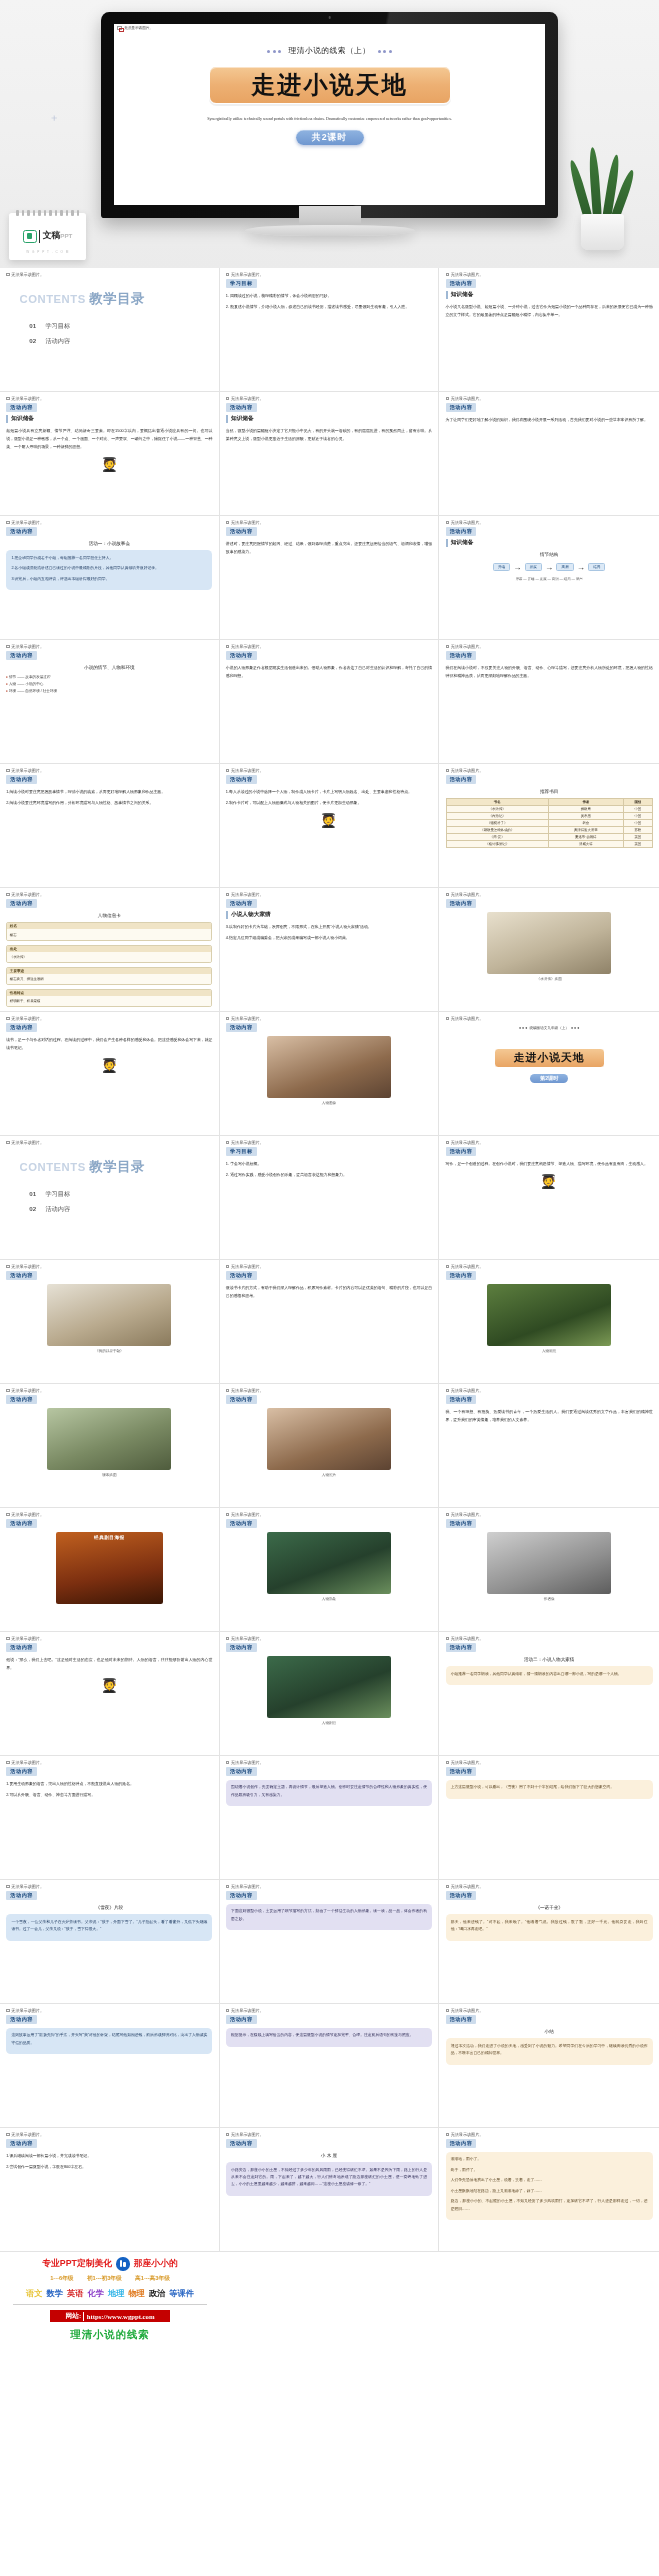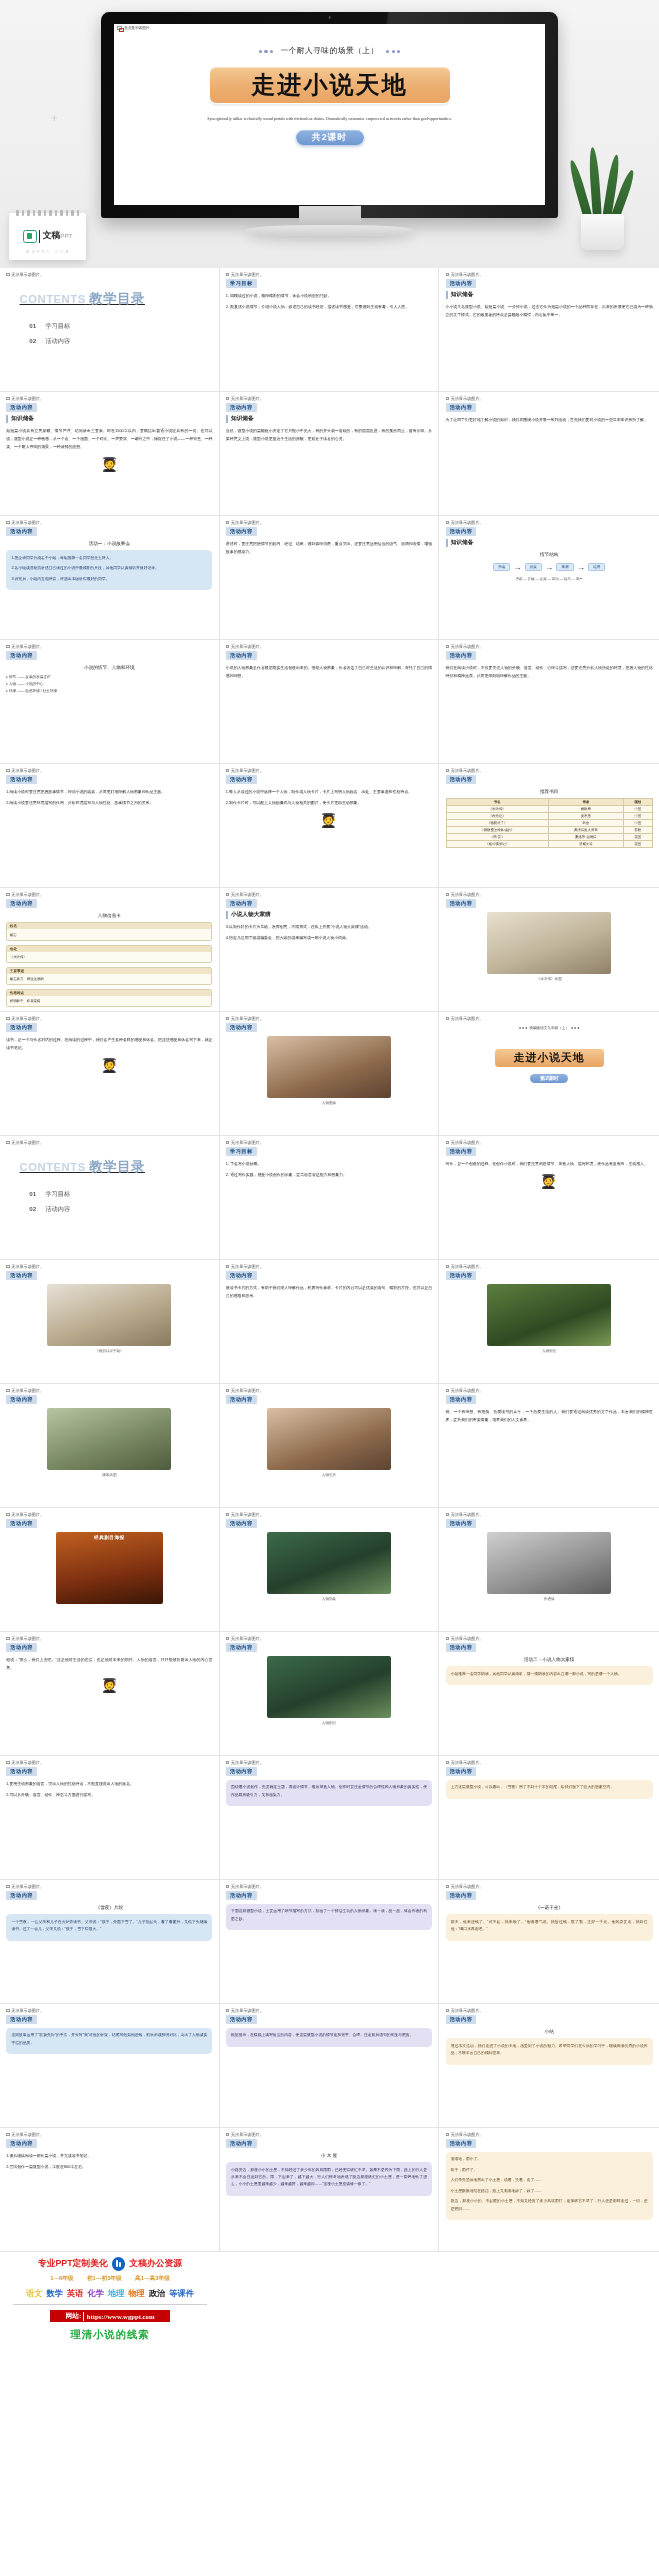--- a/index.html
+++ b/index.html
@@ -113,21 +113,21 @@
     background:#cddcec; color:#16457a; font-size:5.2px; font-weight:bold;
     padding:1px 4.1px; border-radius:1px; letter-spacing:0.5px;
   }
   .sub-head {
     margin-top:3.1px; font-size:5.7px; font-weight:bold; color:#1b1b1b;
     border-left:2.1px solid #9fb8d4; padding-left:3.1px; align-self:flex-start;
   }
   .body-text { margin-top:4.1px; font-size:3.9px; line-height:2.0; color:#232323; text-align:justify; }
   .center-head { margin-top:5.2px; text-align:center; font-size:4.6px; color:#1b1b1b; }
 
-  .contents-title { margin:13.4px 0 0 13.4px; font-size:11.3px; letter-spacing:0.5px;text-decoration:underline; }
+  .contents-title { margin:13.4px 0 0 13.4px; font-size:11.3px; letter-spacing:0.5px; }
   .contents-title .en { color:#c6d3e4; font-weight:bold; }
   .contents-title .cn { color:#8ba7c6; font-weight:bold; font-size:13.4px; }
   .toc { margin:13.4px 0 0 23px; }
   .toc-row { display:flex; gap:9.3px; align-items:baseline; margin-bottom:6.2px; }
   .toc-no { font-size:6.2px; font-weight:bold; color:#5a5a5a; }
   .toc-lb { font-size:6.2px; color:#4c4c4c; }
 
   .big-title-banner {
     margin:17.5px auto 0; width:111px; height:20.6px; border-radius:4.1px;
     background:linear-gradient(180deg,#f4c893,#e8a463); border:1px solid #fff;
@@ -210,21 +210,21 @@
         <span class="bx"></span>
         <span>无法显示该图片。</span>
       </div>
       <div class="slide-title-wrap">
         <div class="course-line">
           <span class="dots3">
               <i></i>
               <i></i>
               <i></i>
             </span>
-          <span>一个耐人寻味的场景（上）</span>
+          <span>理清小说的线索（上）</span>
           <span class="dots3">
               <i></i>
               <i></i>
               <i></i>
             </span>
         </div>
         <div class="title-banner">
           <span>走进小说天地</span>
         </div>
         <div class="lorem">Synergistically utilize technically sound portals with frictionless chains. Dramatically customize empowered networks rather than goal-opportunities.</div>
@@ -977,21 +977,21 @@
         </div>
       </div>
     </div>
   </div>
 
 <div class="footer">
   <div class="footer-inner">
     <div class="f-row1">
       <span class="f-red">专业PPT定制美化</span>
       <span class="f-logo"></span>
-      <span class="f-red">文稿办公资源</span>
+      <span class="f-red">那座小小的</span>
     </div>
     <div class="f-row2" id="grades-row">
         <span>1---6年级</span>
         <span>初1---初3年级</span>
         <span>高1---高3年级</span>
       </div>
     <div class="f-row3" id="subjects-row">
         <span style="color:#e8c53a">语文</span>
         <span style="color:#2a67c4">数学</span>
         <span style="color:#d62b2b">英语</span>

